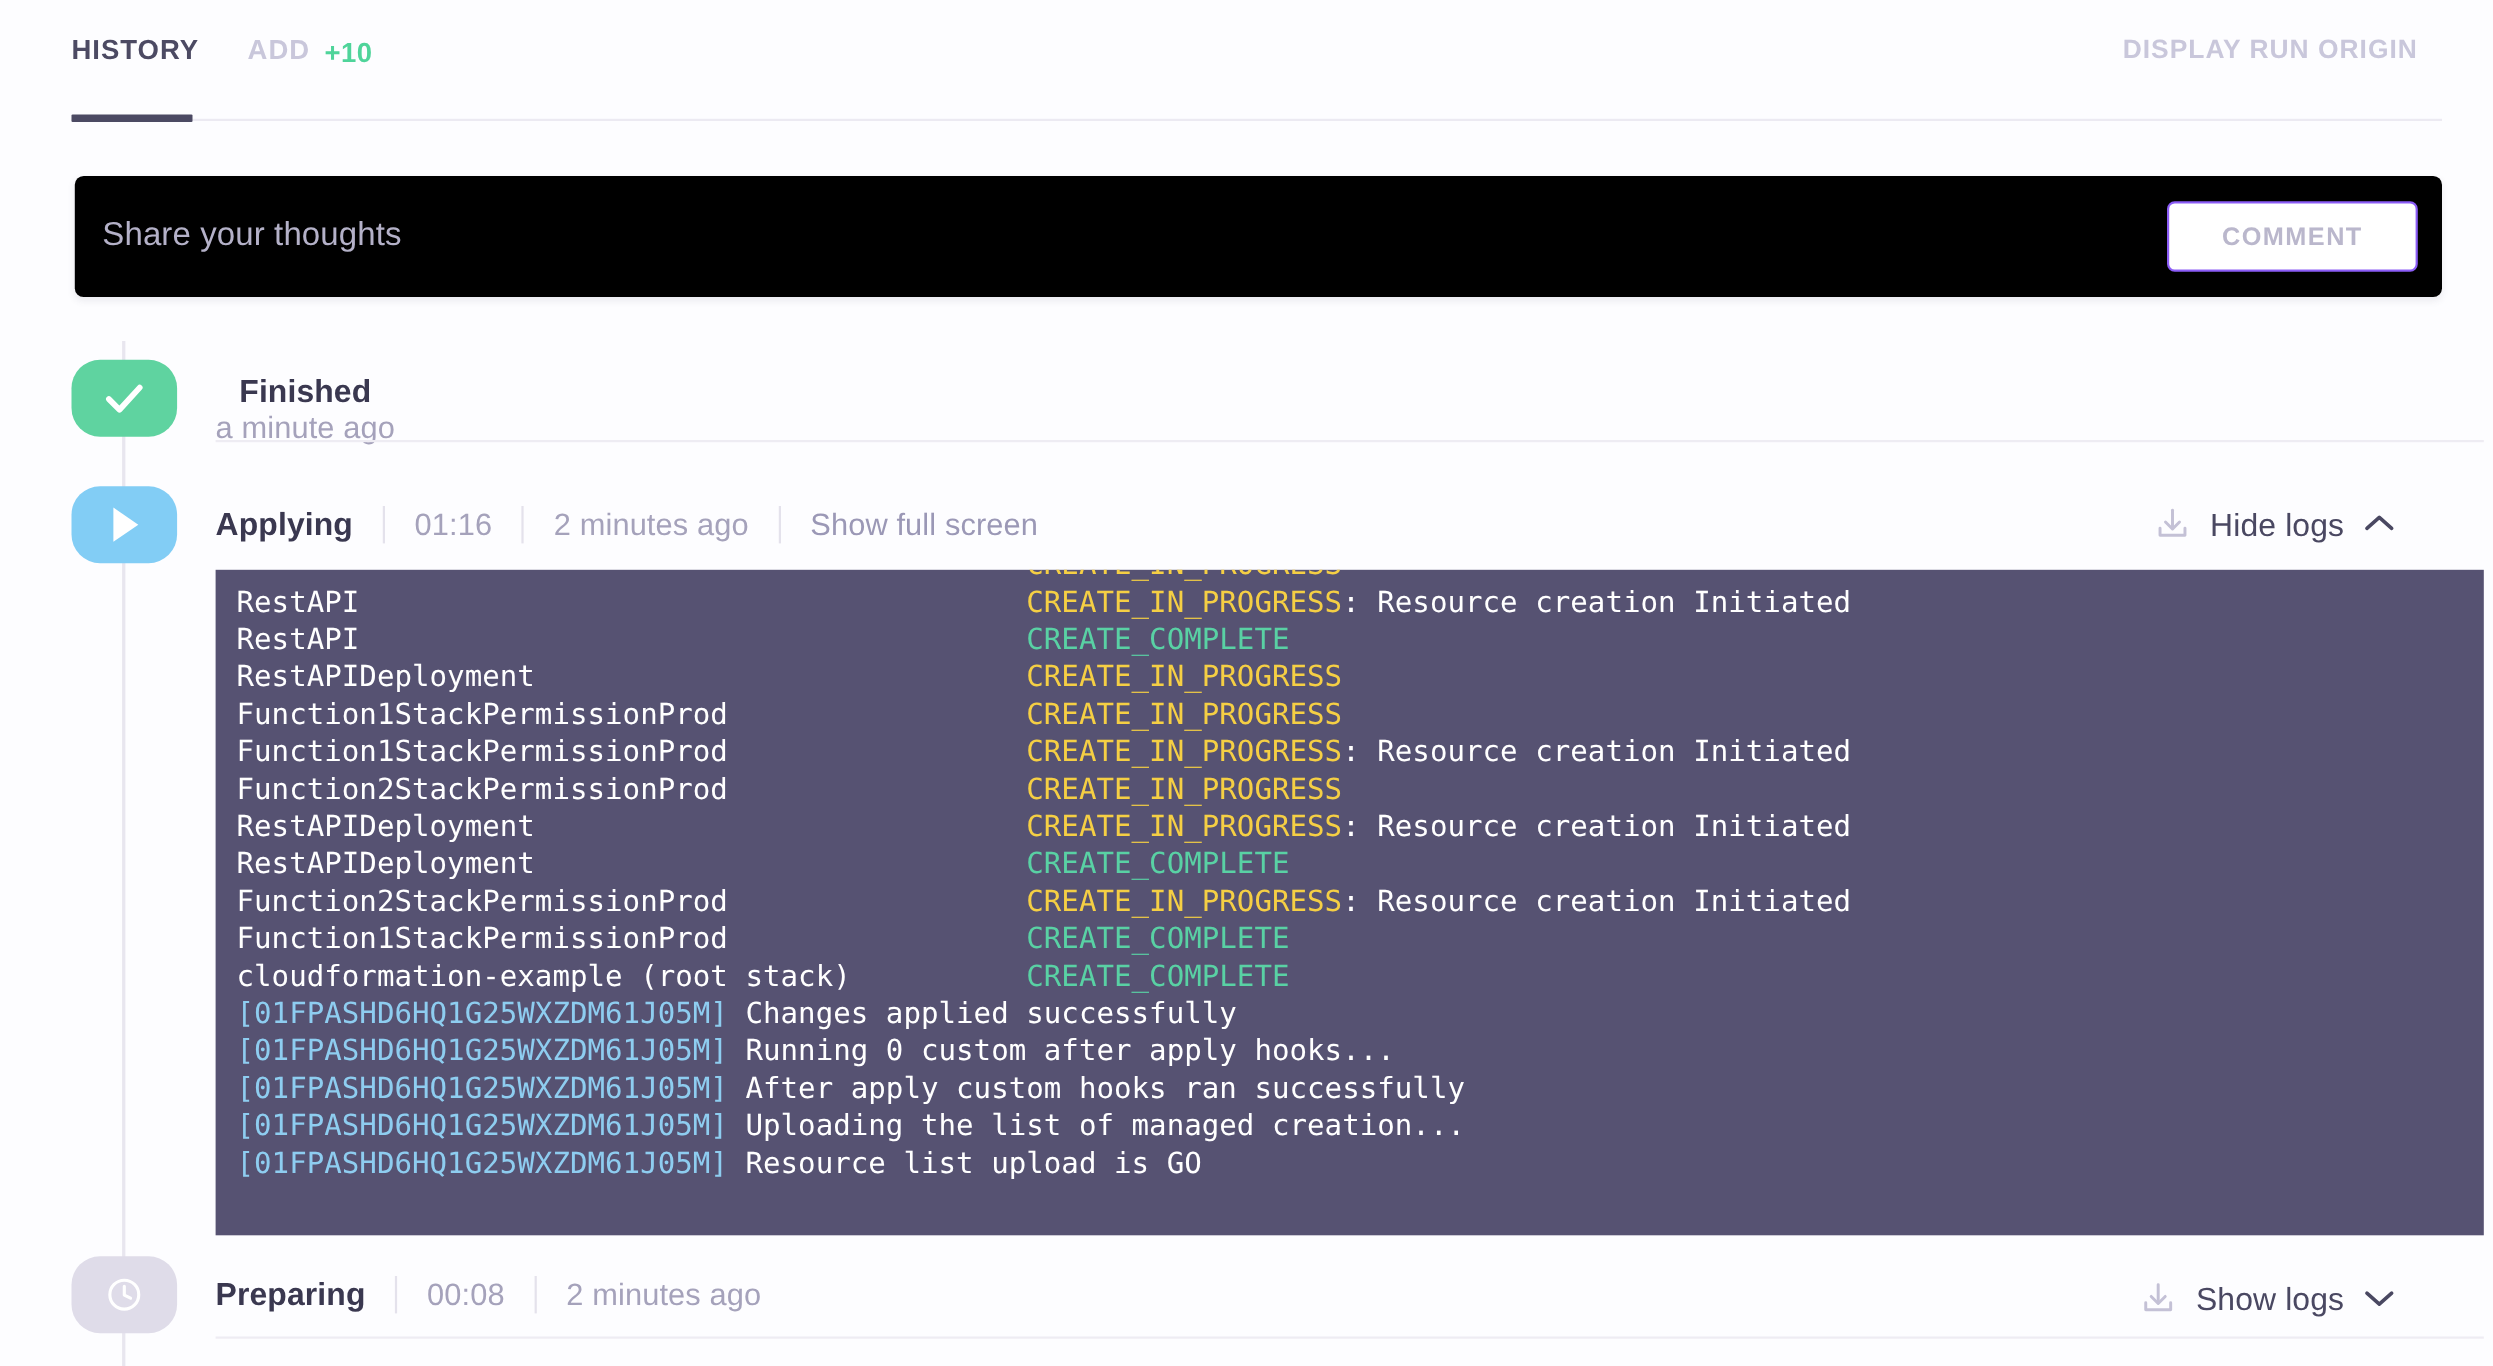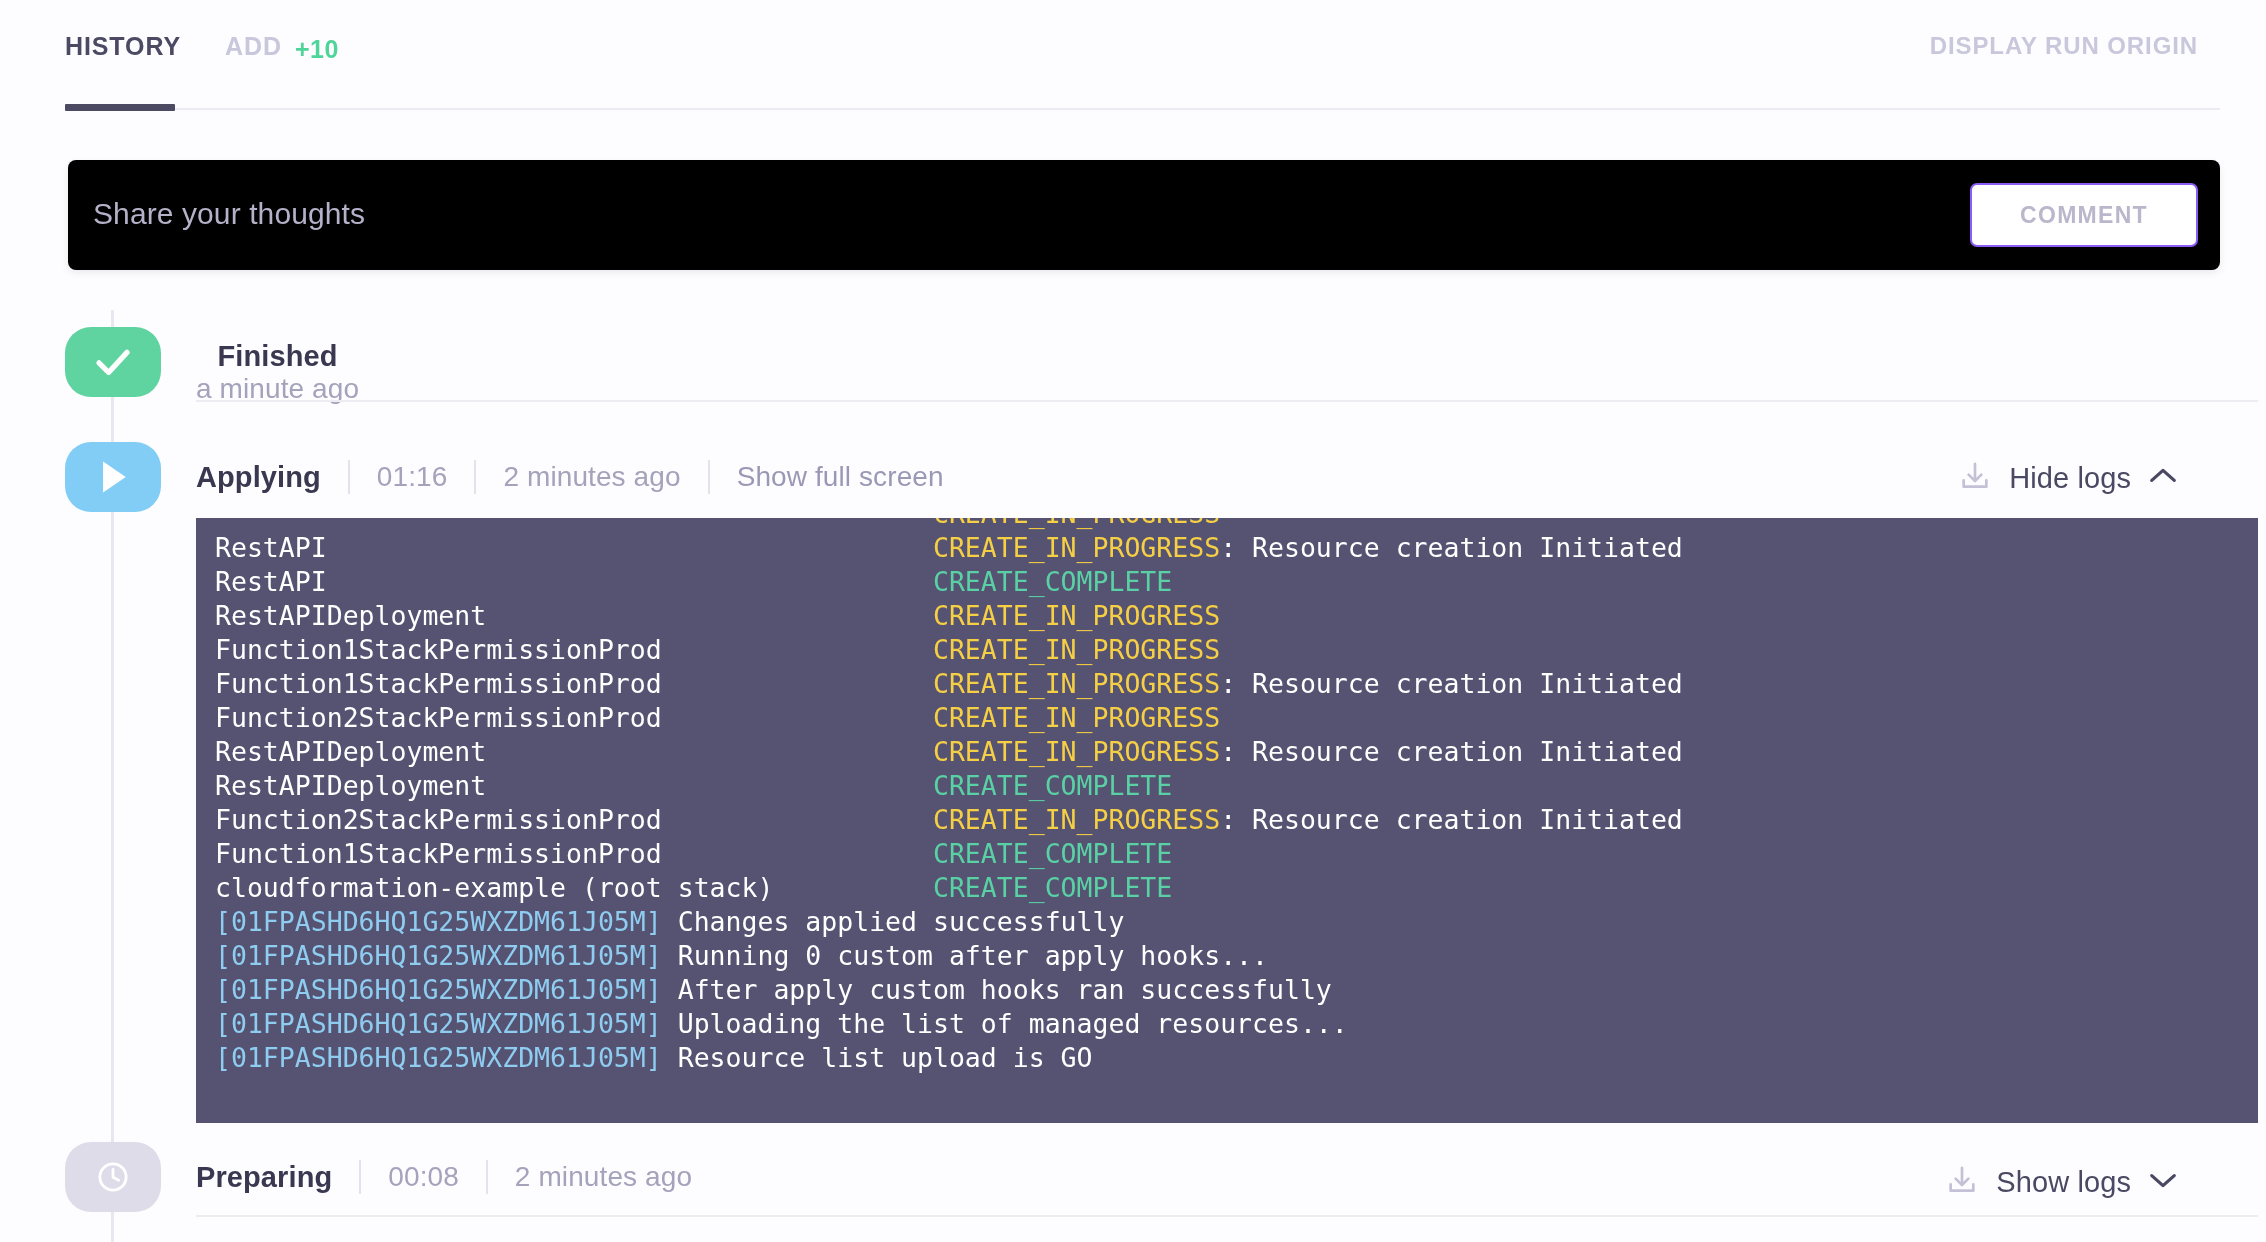--- a/index.html
+++ b/index.html
@@ -21,21 +21,21 @@
   .tabs {
     position: absolute; left: 65px; top: 34px;
     display: flex; align-items: center; gap: 44px;
   }
   .tab {
     font-size: 25px; font-weight: bold; letter-spacing: 0.9px;
     color: #4c4a63; line-height: 1; padding-bottom: 3px;
     cursor: pointer; white-space: nowrap;
   }
   .tab.inactive { color: #c9c7db; }
-  .tab-add-wrap { display: flex; align-items: flex-end; gap: 13px; }
+  .tab-add-wrap { display: flex; align-items: center; gap: 13px; }
   .tab-badge {
     font-size: 25px; font-weight: bold; letter-spacing: 0.5px;
     color: #4fd49a; line-height: 1;
   }
   .tab-underline {
     position: absolute; left: 65px; top: 104px;
     width: 110px; height: 7px; background: #4c4a63; border-radius: 1px;
   }
   .tab-baseline {
     position: absolute; left: 65px; top: 108px;
@@ -226,21 +226,21 @@
         <div class="log-line"><span class="s-white">Function1StackPermissionProd                 </span><span class="s-yellow">CREATE_IN_PROGRESS</span><span class="s-white">: Resource creation Initiated</span></div>
         <div class="log-line"><span class="s-white">Function2StackPermissionProd                 </span><span class="s-yellow">CREATE_IN_PROGRESS</span><span class="s-white"></span></div>
         <div class="log-line"><span class="s-white">RestAPIDeployment                            </span><span class="s-yellow">CREATE_IN_PROGRESS</span><span class="s-white">: Resource creation Initiated</span></div>
         <div class="log-line"><span class="s-white">RestAPIDeployment                            </span><span class="s-green">CREATE_COMPLETE</span><span class="s-white"></span></div>
         <div class="log-line"><span class="s-white">Function2StackPermissionProd                 </span><span class="s-yellow">CREATE_IN_PROGRESS</span><span class="s-white">: Resource creation Initiated</span></div>
         <div class="log-line"><span class="s-white">Function1StackPermissionProd                 </span><span class="s-green">CREATE_COMPLETE</span><span class="s-white"></span></div>
         <div class="log-line"><span class="s-white">cloudformation-example (root stack)          </span><span class="s-green">CREATE_COMPLETE</span><span class="s-white"></span></div>
         <div class="log-line"><span class="s-blue">[01FPASHD6HQ1G25WXZDM61J05M] </span><span class="s-white">Changes applied successfully</span></div>
         <div class="log-line"><span class="s-blue">[01FPASHD6HQ1G25WXZDM61J05M] </span><span class="s-white">Running 0 custom after apply hooks...</span></div>
         <div class="log-line"><span class="s-blue">[01FPASHD6HQ1G25WXZDM61J05M] </span><span class="s-white">After apply custom hooks ran successfully</span></div>
-        <div class="log-line"><span class="s-blue">[01FPASHD6HQ1G25WXZDM61J05M] </span><span class="s-white">Uploading the list of managed resources...</span></div>
+        <div class="log-line"><span class="s-blue">[01FPASHD6HQ1G25WXZDM61J05M] </span><span class="s-white">Uploading the list of managed creation...</span></div>
         <div class="log-line"><span class="s-blue">[01FPASHD6HQ1G25WXZDM61J05M] </span><span class="s-white">Resource list upload is GO</span></div>
       </div>
   </div>
 
   <div class="node-icon gray">
     <svg width="38" height="38" viewBox="0 0 24 24" fill="none" stroke="#ffffff" stroke-width="1.8" stroke-linecap="round" stroke-linejoin="round">
       <circle cx="12" cy="12" r="8.3"></circle>
       <polyline points="12 7.2 12 12.2 15.6 14"></polyline>
     </svg>
   </div>

